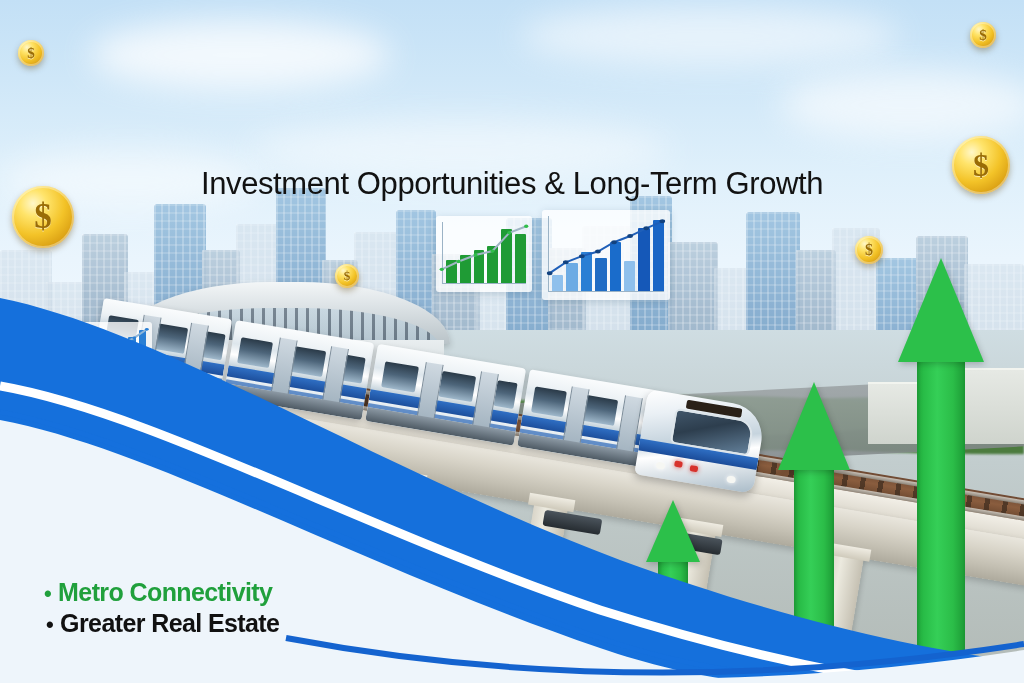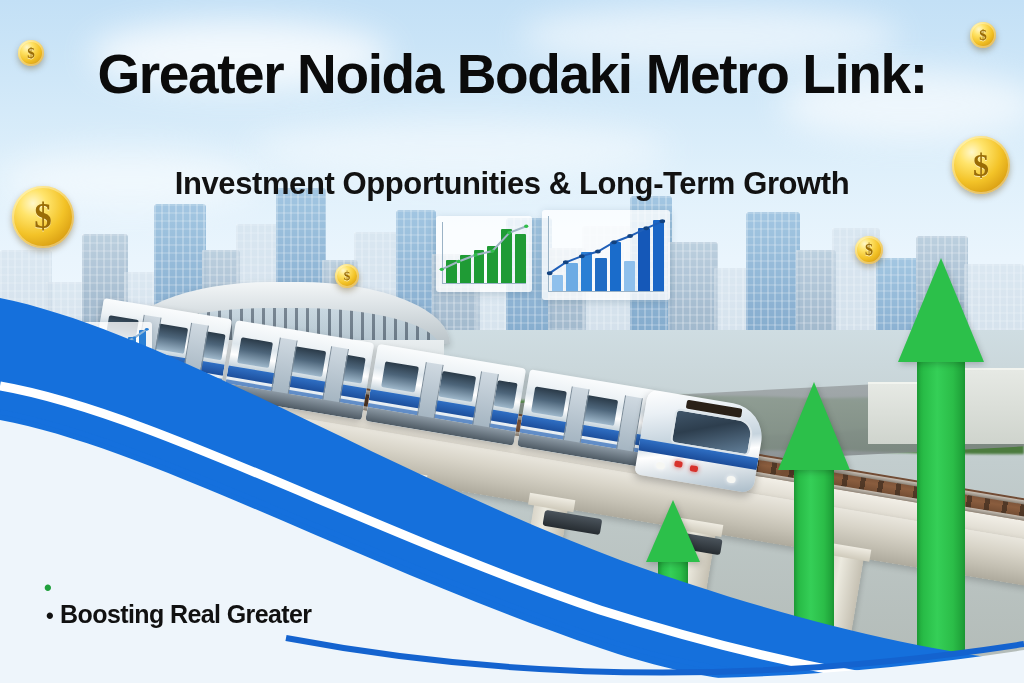--- a/index.html
+++ b/index.html
@@ -204,21 +204,21 @@
   .title{
     position:absolute;left:0;top:44px;width:1024px;
     text-align:center;color:#0b0b0b;
     font-family:"Liberation Sans",sans-serif;
     font-weight:700;font-size:55px;line-height:60px;
     letter-spacing:-1.4px;
   }
   .title .l2{display:block;}
   .subtitle{
     position:absolute;left:0;top:166px;width:1024px;text-align:center;
-    color:#121212;font-weight:700;font-size:31px;letter-spacing:-.4px;
+    color:#121212;font-weight:400;font-size:31px;letter-spacing:-.4px;
   }
   .bullets{
     position:absolute;left:44px;top:577px;
     font-weight:700;font-size:25px;line-height:31px;letter-spacing:-.6px;
   }
   .bullets .row{display:flex;align-items:baseline;gap:7px;white-space:nowrap;}
   .bullets .row .dot{font-size:22px;line-height:1;}
   .b-green{color:#20a03c;}
   .b-dark{color:#111111;}
   .bullets .r2{padding-left:2px;}
@@ -491,28 +491,28 @@
 
     <path d="M0,420 C150,448 360,566 600,648 C700,682 780,692 1024,700 L1024,683 L0,683 Z" fill="#eef5fb"></path>
     <path d="M0,412 C150,440 360,556 600,638 C700,672 780,682 1024,692" fill="none" stroke="#1570dc" stroke-width="5" opacity="0.95"></path>
 
     <path d="M300,640 C520,680 760,676 1024,646 L1024,683 L300,683 Z" fill="#eef5fb" opacity="0"></path>
     <path d="M286,638 C540,686 790,680 1024,644" fill="none" stroke="#1463cf" stroke-width="6"></path>
     <path d="M286,644 C540,692 790,686 1024,650 L1024,683 L286,683 Z" fill="#eef5fb"></path>
   </svg>
 
   <div class="title">
-    <span>Greater Noida Bodaki Metro Link:</span>
   </div>
 
   <div class="subtitle">Investment Opportunities &amp; Long-Term Growth</div>
 
   <div class="bullets">
     <div class="row r1">
       <span class="dot b-green">•</span>
+      <span class="b-green">Metro Connectivity</span>
     </div>
     <div class="row r2">
       <span class="dot b-dark">•</span>
-      <span class="b-dark">Boosting Real Greater</span>
+      <span class="b-dark">Greater Real Estate</span>
     </div>
   </div>
 
 </div>
 
 </body></html>

